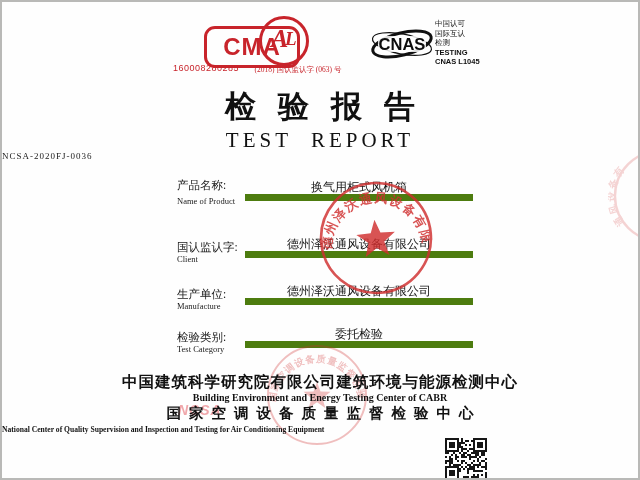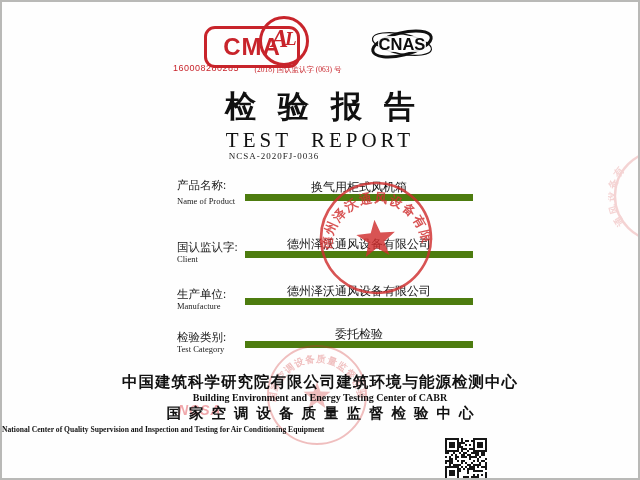--- a/index.html
+++ b/index.html
@@ -20,21 +20,21 @@
   #cal-note{left:236px;top:63px;width:120px;text-align:center;color:#c8242b;font-size:7.5px;}
   #ilac-logo{left:317px;top:14px;width:50px;height:50px;}
   #cnas-logo{left:368px;top:21px;width:64px;height:42px;}
   #accred-block{left:433px;top:17px;width:70px;font-family:"Liberation Sans","DejaVu Sans",sans-serif;
                 font-size:7.5px;line-height:9.5px;color:#111;}
   #accred-block .bold{font-weight:bold;font-size:7.5px;}
   
   #title-zh{left:0;top:84px;width:636px;text-align:center;font-size:31px;font-weight:bold;
             letter-spacing:22px;text-indent:22px;color:#111;}
   #title-en{left:0;top:126px;width:636px;text-align:center;font-size:21px;letter-spacing:4px;word-spacing:10px;color:#111;}
-  #report-no{left:0;top:149px;width:544px;text-align:center;font-size:9px;letter-spacing:1px;color:#222;}
+  #report-no{left:0;top:149px;width:544px;font-size:9px;letter-spacing:1px;color:#222;}
   
   .row-label-zh{left:175px;width:70px;font-size:11.5px;color:#1a1a1a;}
   .row-label-en{left:175px;width:90px;font-size:8.5px;color:#1a1a1a;}
   .row-line{left:243px;width:228px;border-bottom:7px solid #4d7c0f;height:14px;
             text-align:center;font-size:12px;line-height:15px;color:#151515;}
   
   .seal{pointer-events:none;}
   
   #org1-zh{left:0;top:370px;width:636px;text-align:center;font-size:15.5px;font-weight:bold;letter-spacing:1px;color:#111;}
   #org1-en{left:0;top:390px;width:636px;text-align:center;font-size:10px;font-weight:bold;color:#111;}
@@ -64,20 +64,27 @@
 
   <div class="abs" id="cnas-logo">
     <svg width="64" height="42" viewBox="0 0 64 42" xmlns="http://www.w3.org/2000/svg">
       <ellipse cx="32" cy="21" rx="30" ry="11" fill="none" stroke="#111" stroke-width="3" transform="rotate(-14 32 21)"></ellipse>
       <ellipse cx="32" cy="21" rx="30" ry="10" fill="none" stroke="#111" stroke-width="1.2" transform="rotate(11 32 21)"></ellipse>
       <rect x="8" y="13" width="48" height="16" fill="#ffffff" opacity="0.85"></rect>
       <text x="32" y="27" text-anchor="middle" font-family="Liberation Sans, sans-serif" font-size="16.5" font-weight="bold" fill="#0d0d0d">CNAS</text>
     </svg>
   </div>
 
+  <div class="abs" id="accred-block">
+    <div>中国认可</div>
+    <div>国际互认</div>
+    <div>检测</div>
+    <div class="bold">TESTING</div>
+    <div class="bold">CNAS L1045</div>
+  </div>
 
   <div class="abs" id="title-zh">检验报告</div>
   <div class="abs" id="title-en">TEST REPORT</div>
   <div class="abs" id="report-no">NCSA-2020FJ-0036</div>
 
   <div class="abs row-label-zh" style="top:176px">产品名称:</div>
   <div class="abs row-label-en" style="top:194px">Name of Product</div>
   <div class="abs row-line" style="top:178px">换气用柜式风机箱</div>
 
   <div class="abs row-label-zh" style="top:238px">国认监认字:</div>

